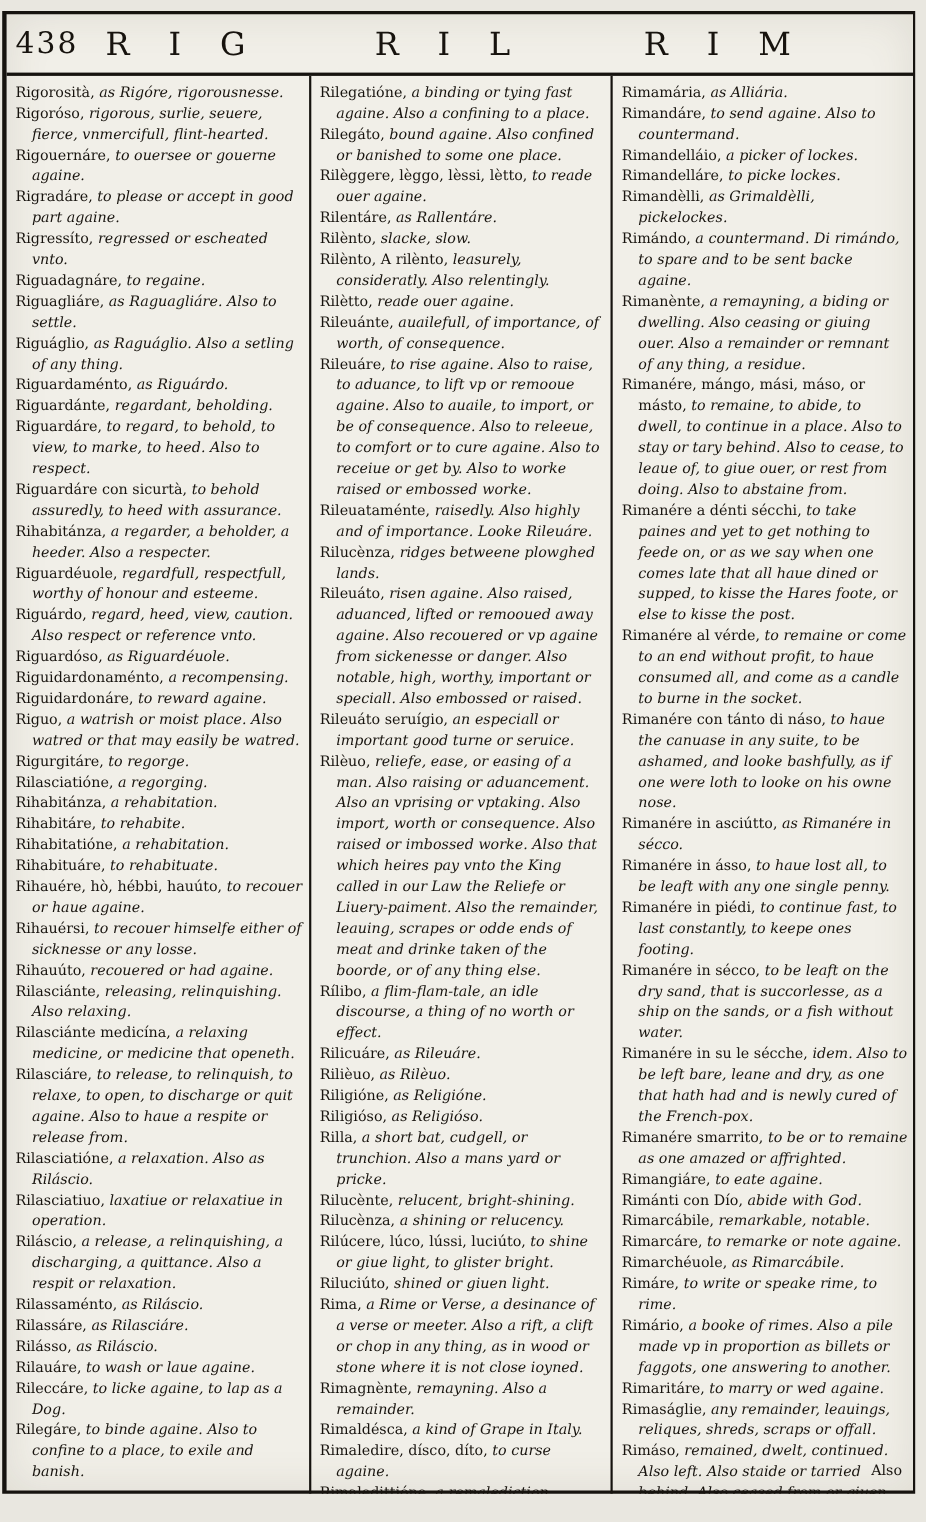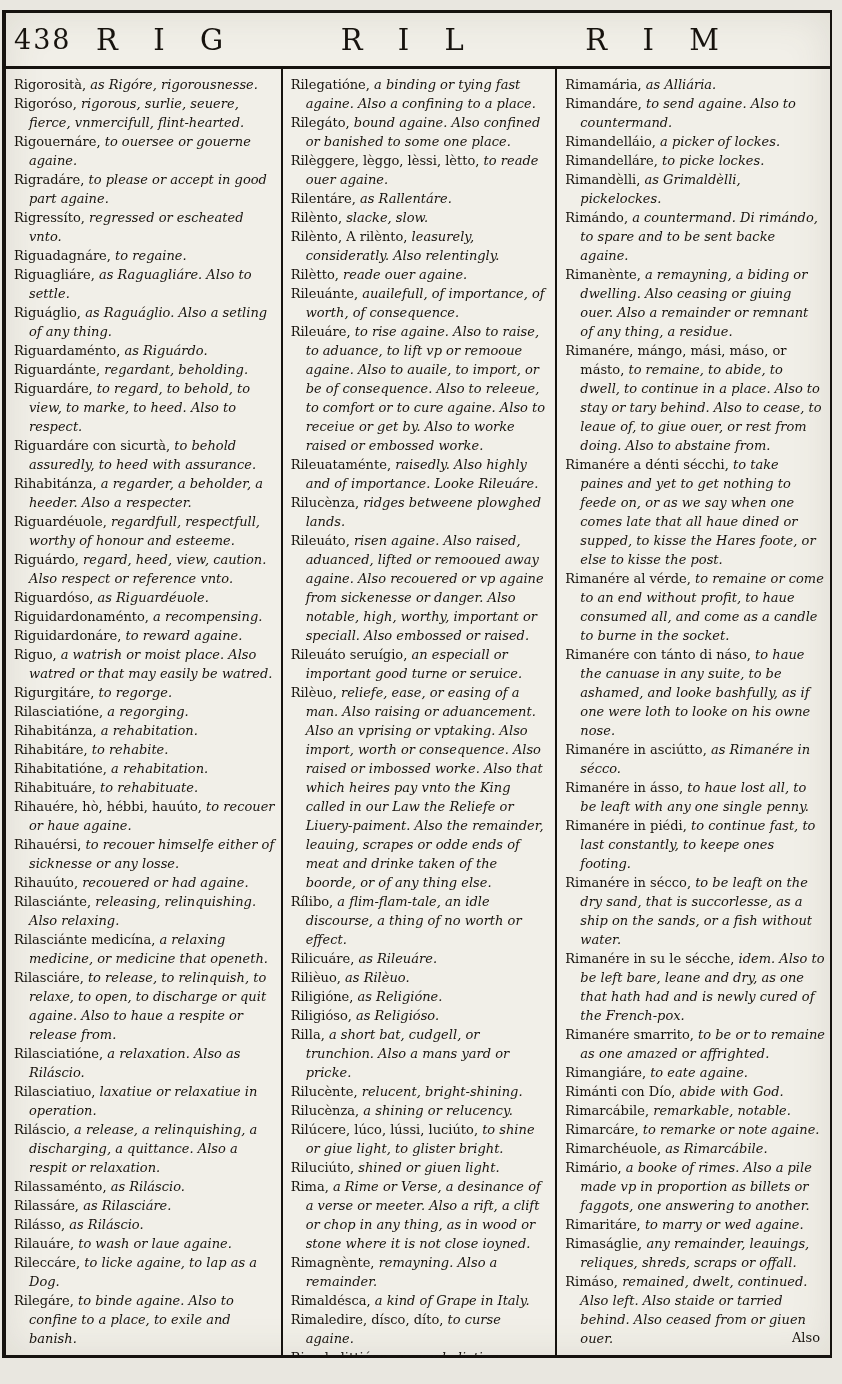--- a/index.html
+++ b/index.html
@@ -155,20 +155,21 @@
         <p class="entry"><span class="head">Rimanére in ásso</span>, <span class="def">to haue lost all, to be leaft with any one single penny.</span></p>
         <p class="entry"><span class="head">Rimanére in piédi</span>, <span class="def">to continue fast, to last constantly, to keepe ones footing.</span></p>
         <p class="entry"><span class="head">Rimanére in sécco</span>, <span class="def">to be leaft on the dry sand, that is succorlesse, as a ship on the sands, or a fish without water.</span></p>
         <p class="entry"><span class="head">Rimanére in su le sécche</span>, <span class="def">idem. Also to be left bare, leane and dry, as one that hath had and is newly cured of the French-pox.</span></p>
         <p class="entry"><span class="head">Rimanére smarrito</span>, <span class="def">to be or to remaine as one amazed or affrighted.</span></p>
         <p class="entry"><span class="head">Rimangiáre</span>, <span class="def">to eate againe.</span></p>
         <p class="entry"><span class="head">Rimánti con Dío</span>, <span class="def">abide with God.</span></p>
         <p class="entry"><span class="head">Rimarcábile</span>, <span class="def">remarkable, notable.</span></p>
         <p class="entry"><span class="head">Rimarcáre</span>, <span class="def">to remarke or note againe.</span></p>
         <p class="entry"><span class="head">Rimarchéuole</span>, <span class="def">as Rimarcábile.</span></p>
+        <p class="entry"><span class="head">Rimáre</span>, <span class="def">to write or speake rime, to rime.</span></p>
         <p class="entry"><span class="head">Rimário</span>, <span class="def">a booke of rimes. Also a pile made vp in proportion as billets or faggots, one answering to another.</span></p>
         <p class="entry"><span class="head">Rimaritáre</span>, <span class="def">to marry or wed againe.</span></p>
         <p class="entry"><span class="head">Rimaságlie</span>, <span class="def">any remainder, leauings, reliques, shreds, scraps or offall.</span></p>
         <p class="entry"><span class="head">Rimáso</span>, <span class="def">remained, dwelt, continued. Also left. Also staide or tarried behind. Also ceased from or giuen ouer.</span></p>
       </div>
   </div>
   <div class="catchword">Also</div>
 </div>
 
 </body></html>

